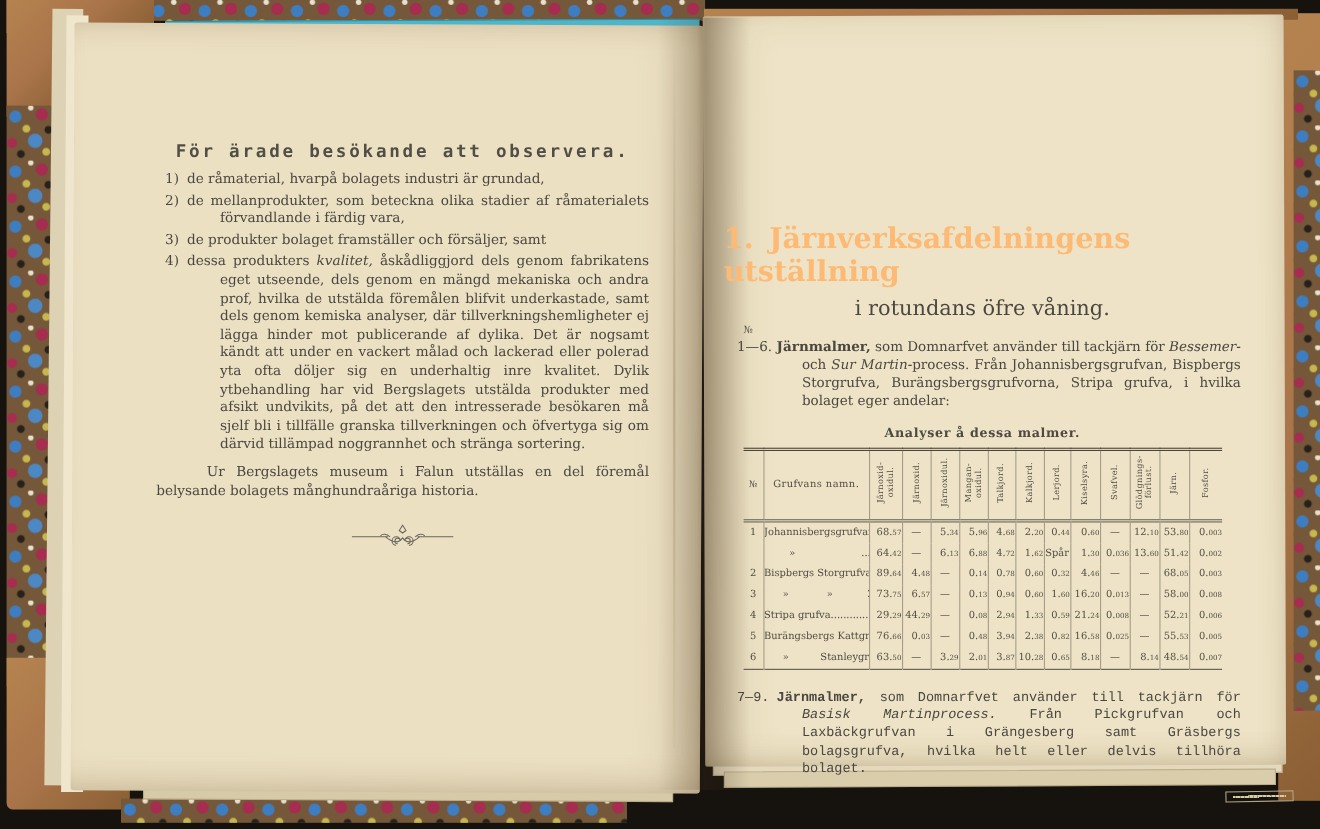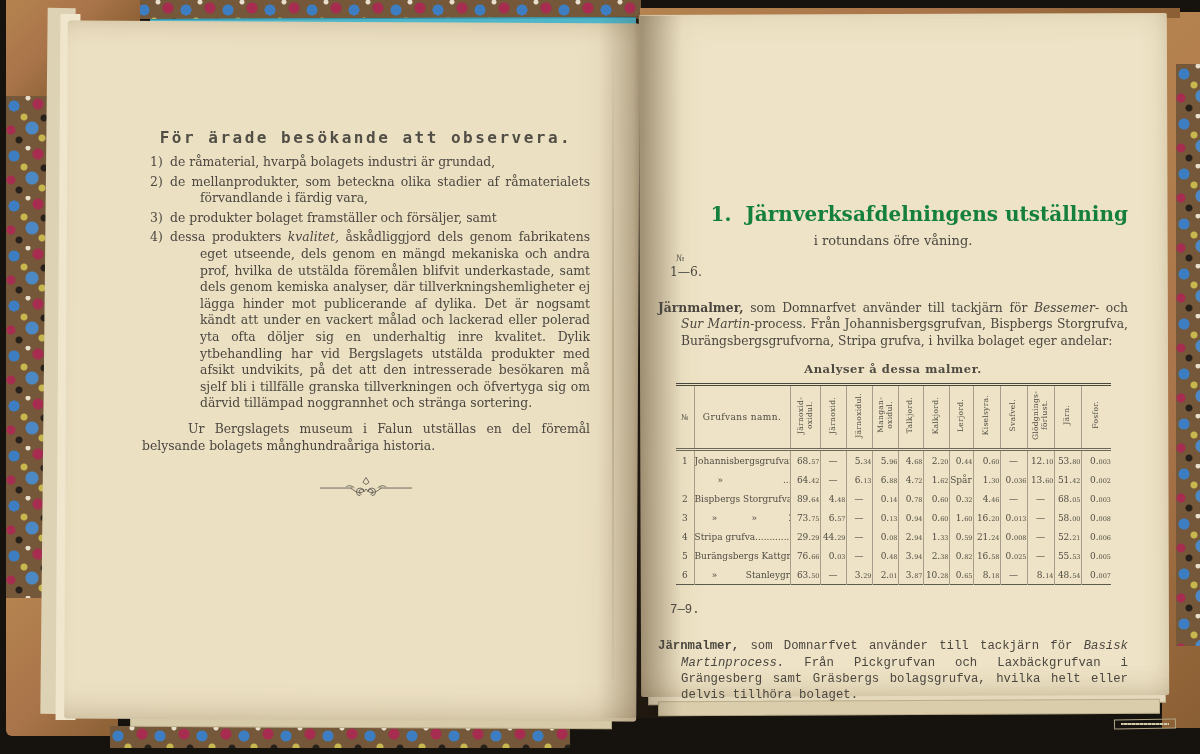--- a/index.html
+++ b/index.html
@@ -69,26 +69,26 @@
   .intro{margin-top:25px;text-indent:46px;}
   .nlist{margin-top:7px;}
   .nitem{display:flex;margin-bottom:3px;}
   .nitem .num{width:20px;flex:0 0 20px;margin-left:8px;font-size:12.4px;line-height:16.6px;}
   .nitem .itext{flex:1;padding-left:30px;text-indent:-30px;}
   .closing{margin-top:9px;text-indent:46px;}
   .flourish-wrap{margin-top:22px;text-align:center;}
 
   
   .right-content{left:658px;top:190px;width:470px;}
-  .r-heading{padding-top:12px;text-align:right;font-size:20px;font-weight:700;color:#15803d;}
+  .r-heading{padding-top:12px;text-align:left;font-size:26px;font-weight:700;color:#fdba74;}
   .r-heading .sec-num{margin-right:14px;}
-  .r-sub{margin-top:7px;text-align:center;font-size:13px;}
+  .r-sub{margin-top:7px;text-align:center;font-size:19px;}
   .works-title{margin-top:16px;margin-left:72px;font-size:15.5px;font-weight:700;font-style:italic;letter-spacing:.5px;}
   .numero{margin-top:5px;margin-left:18px;font-size:9px;color:#5a564c;}
-  .entry{display:flex;margin-top:1px;flex-direction:column;}
+  .entry{display:flex;margin-top:1px;}
   .entry .erange{flex:0 0 36px;margin-left:12px;font-size:12.3px;line-height:16.4px;}
   .entry .etext{flex:1;font-size:12.3px;line-height:16.4px;text-align:justify;padding-left:23px;text-indent:-23px;}
   .entry2{margin-top:17px;font-family:Liberation Mono, monospace;}
   .tbl-title{margin-top:13px;text-align:center;font-size:11.5px;font-weight:600;letter-spacing:.6px;color:#4e4a42;}
 
   
   .otable{margin-top:7px;margin-left:18px;border-collapse:collapse;table-layout:fixed;width:435px;
     border-top:3px double #4a463c;border-bottom:1.5px solid #5d584c;color:#514d44;}
   .otable th,.otable td{border-left:1px solid #a59d89;padding:0;}
   .otable th:first-child,.otable td:first-child{border-left:none;}

